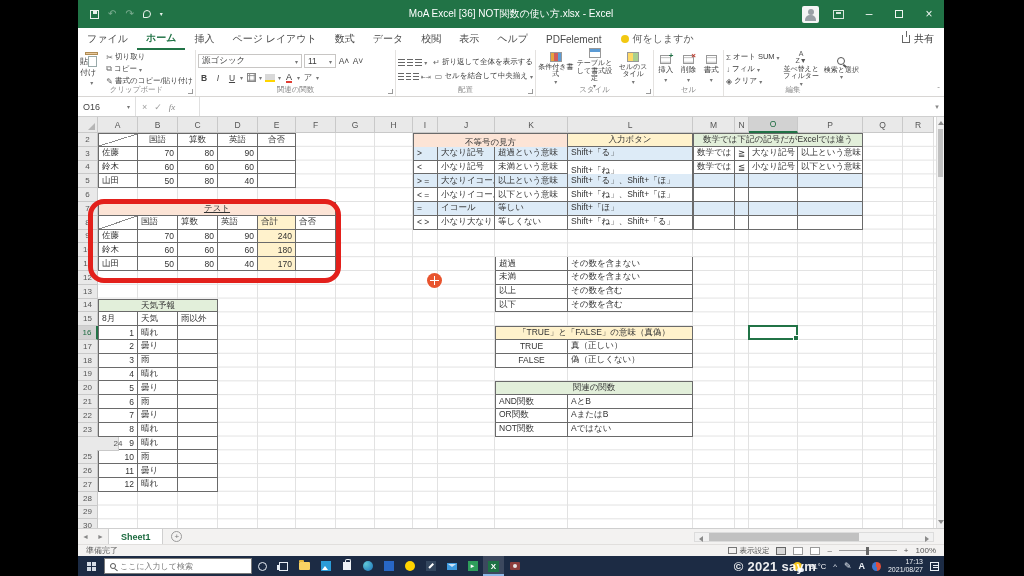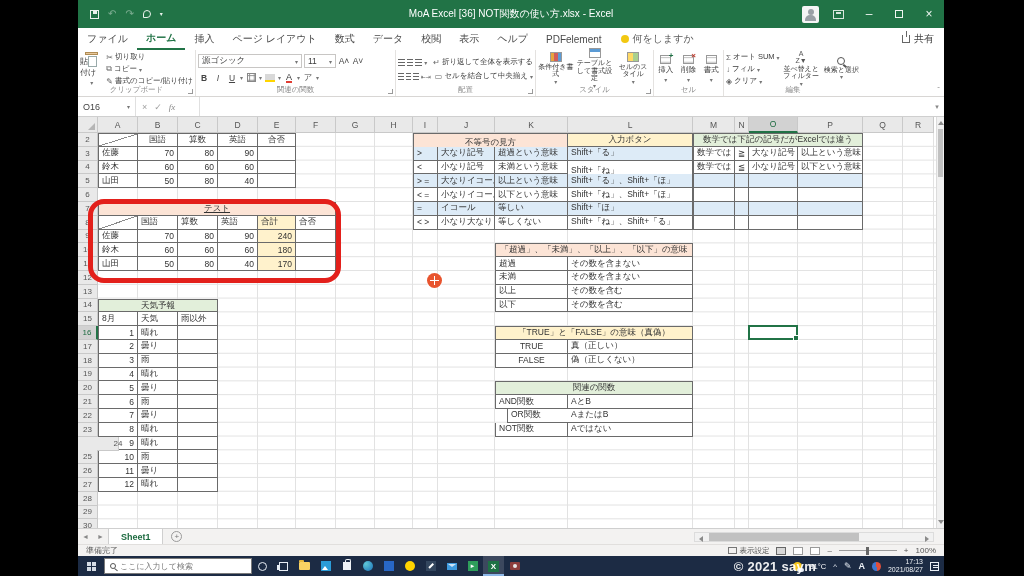--- a/index.html
+++ b/index.html
@@ -665,38 +665,37 @@
           <div class="cell" style="left: 671px; top: 71.2px; width: 49px; height: 13.8px;"></div>
           <div class="cell" style="left: 720px; top: 71.2px; width: 65px; height: 13.8px;"></div>
           <div class="cell bg-blue tl" style="left: 615px; top: 85px; width: 42px; height: 13.8px;"></div>
           <div class="cell bg-blue" style="left: 657px; top: 85px; width: 14px; height: 13.8px;"></div>
           <div class="cell bg-blue" style="left: 671px; top: 85px; width: 49px; height: 13.8px;"></div>
           <div class="cell bg-blue" style="left: 720px; top: 85px; width: 65px; height: 13.8px;"></div>
           <div class="cell tl" style="left: 615px; top: 98.8px; width: 42px; height: 13.8px;"></div>
           <div class="cell" style="left: 657px; top: 98.8px; width: 14px; height: 13.8px;"></div>
           <div class="cell" style="left: 671px; top: 98.8px; width: 49px; height: 13.8px;"></div>
           <div class="cell" style="left: 720px; top: 98.8px; width: 65px; height: 13.8px;"></div>
-          <div class="cell al-c bg-salmon tt tl" style="left: 417px; top: 126.4px; width: 198px; height: 13.8px;">「超過」、「未満」、「以上」、「以下」の意味</div>
           <div class="cell tl" style="left: 417px; top: 140.2px; width: 73px; height: 13.8px; text-align: center;">超過</div>
           <div class="cell" style="left: 490px; top: 140.2px; width: 125px; height: 13.8px;">その数を含まない</div>
           <div class="cell tl" style="left: 417px; top: 154px; width: 73px; height: 13.8px;">未満</div>
           <div class="cell" style="left: 490px; top: 154px; width: 125px; height: 13.8px;">その数を含まない</div>
           <div class="cell tl" style="left: 417px; top: 167.8px; width: 73px; height: 13.8px;">以上</div>
           <div class="cell" style="left: 490px; top: 167.8px; width: 125px; height: 13.8px;">その数を含む</div>
           <div class="cell tl" style="left: 417px; top: 181.6px; width: 73px; height: 13.8px;">以下</div>
           <div class="cell" style="left: 490px; top: 181.6px; width: 125px; height: 13.8px;">その数を含む</div>
           <div class="cell al-c bg-yellow tt tl" style="left: 417px; top: 209.2px; width: 198px; height: 13.8px;">「TRUE」と「FALSE」の意味（真偽）</div>
           <div class="cell al-c tl" style="left: 417px; top: 223px; width: 73px; height: 13.8px;">TRUE</div>
           <div class="cell" style="left: 490px; top: 223px; width: 125px; height: 13.8px;">真（正しい）</div>
           <div class="cell al-c tl" style="left: 417px; top: 236.8px; width: 73px; height: 13.8px;">FALSE</div>
           <div class="cell" style="left: 490px; top: 236.8px; width: 125px; height: 13.8px;">偽（正しくない）</div>
           <div class="cell al-c bg-green tt tl" style="left: 417px; top: 264.4px; width: 198px; height: 13.8px;">関連の関数</div>
           <div class="cell tl" style="left: 417px; top: 278.2px; width: 73px; height: 13.8px;">AND関数</div>
           <div class="cell" style="left: 490px; top: 278.2px; width: 125px; height: 13.8px;">AとB</div>
-          <div class="cell tl" style="left: 417px; top: 292px; width: 73px; height: 13.8px; margin-left: 12px;">OR関数</div>
+          <div class="cell tl" style="left: 417px; top: 292px; width: 73px; height: 13.8px;">OR関数</div>
           <div class="cell" style="left: 490px; top: 292px; width: 125px; height: 13.8px;">AまたはB</div>
           <div class="cell tl" style="left: 417px; top: 305.8px; width: 73px; height: 13.8px;">NOT関数</div>
           <div class="cell" style="left: 490px; top: 305.8px; width: 125px; height: 13.8px;">Aではない</div>
           <div class="selbox" style="left: 670px; top: 208.2px; width: 50px; height: 14.8px;"></div>
           <div class="annot" style="left: 10px; top: 82px; width: 253px; height: 84px; border-color: rgb(227, 32, 27);"></div>
           <div class="cursorspot" style="left: 349px; top: 156px;"></div>
         </div>
       <div class="vscroll">
         <span class="vs-up"></span>
         <span class="vs-th"></span>

